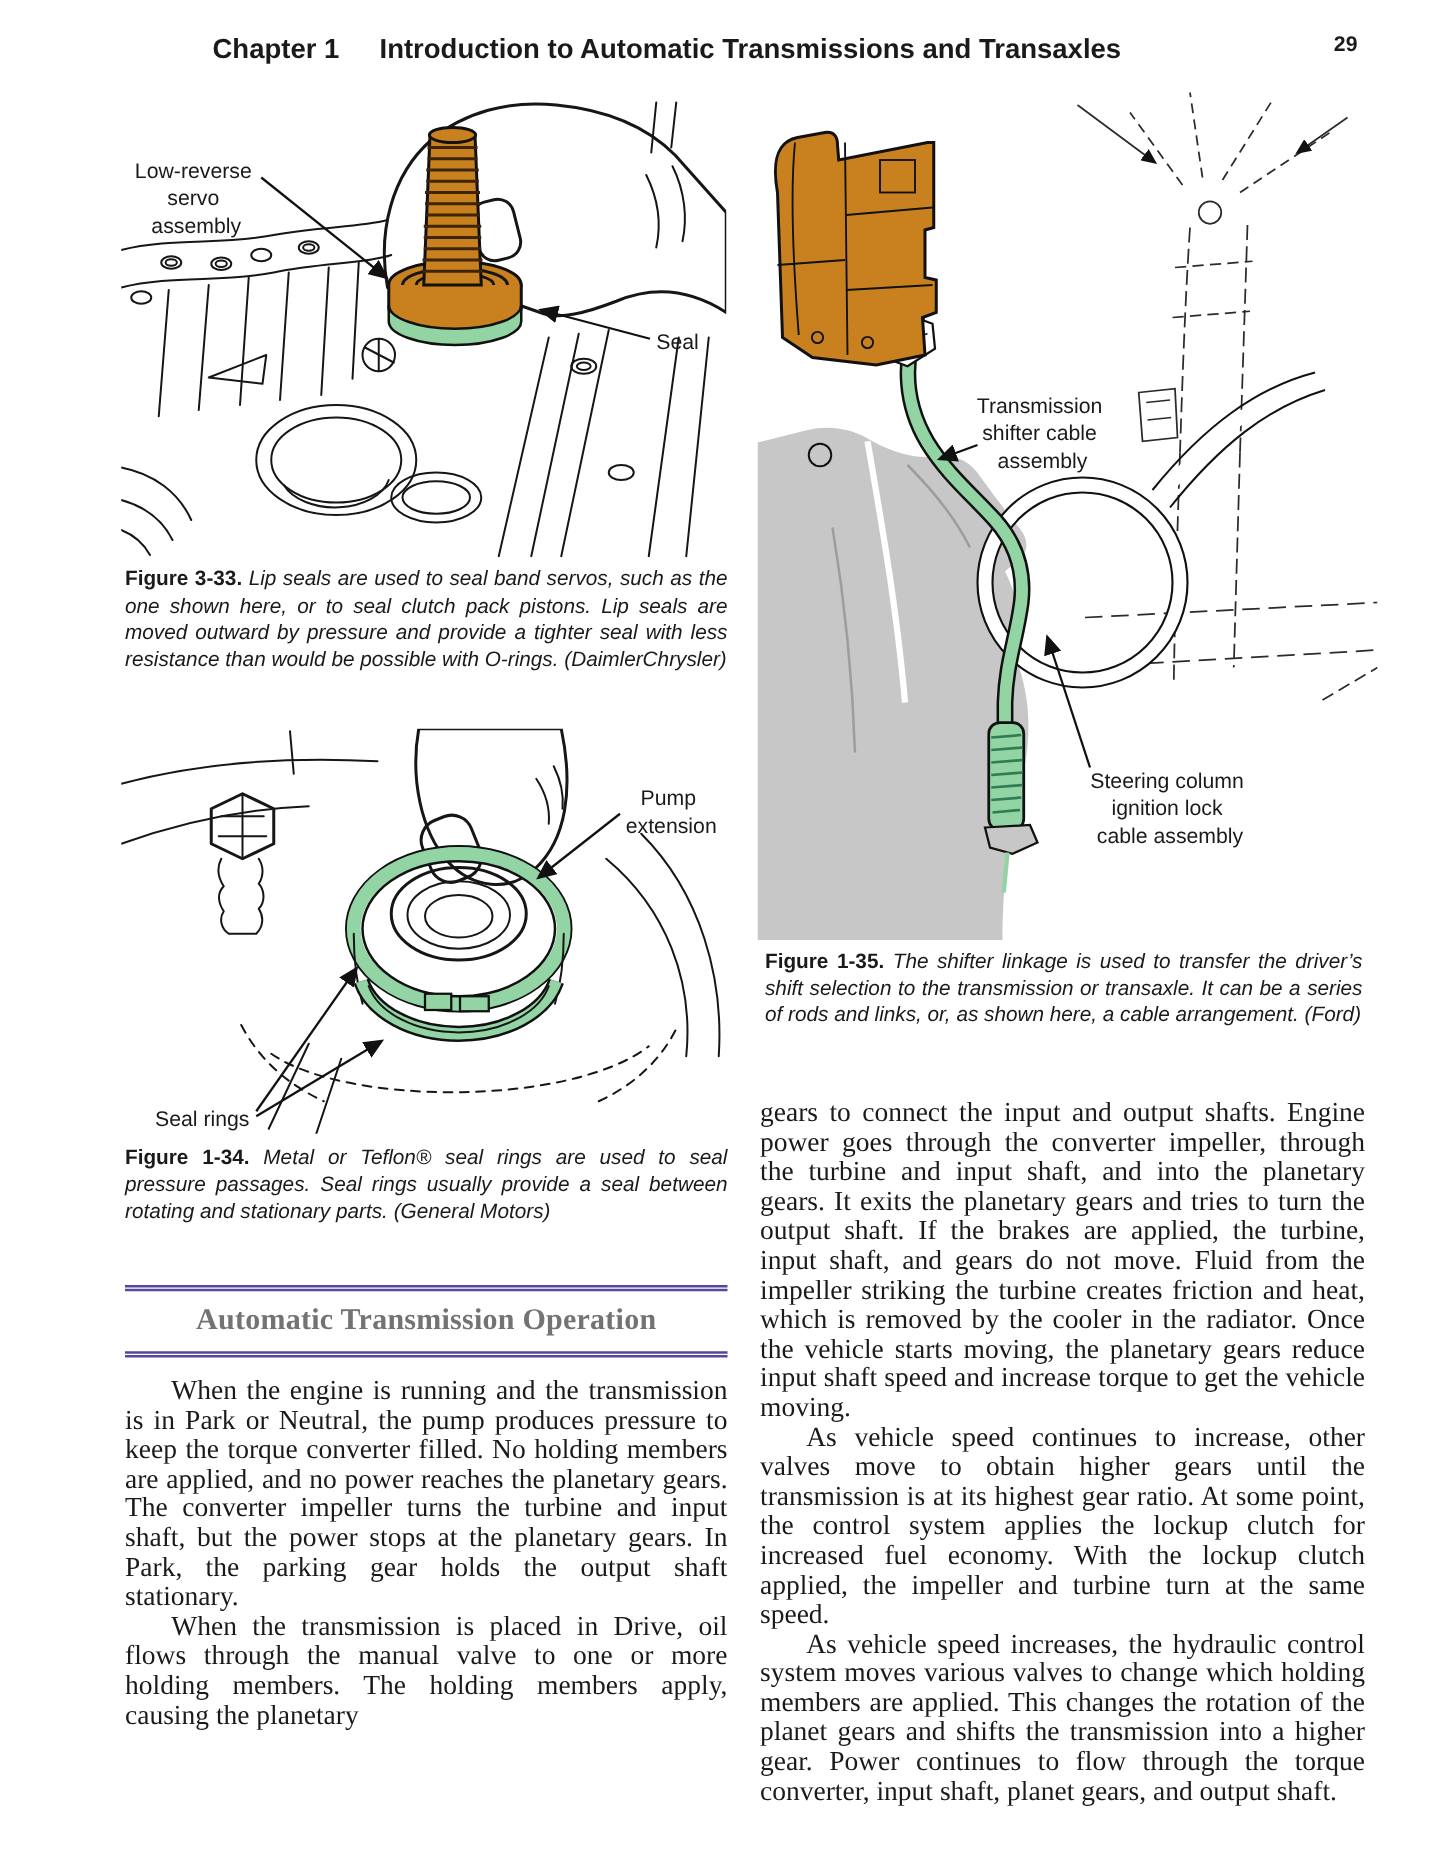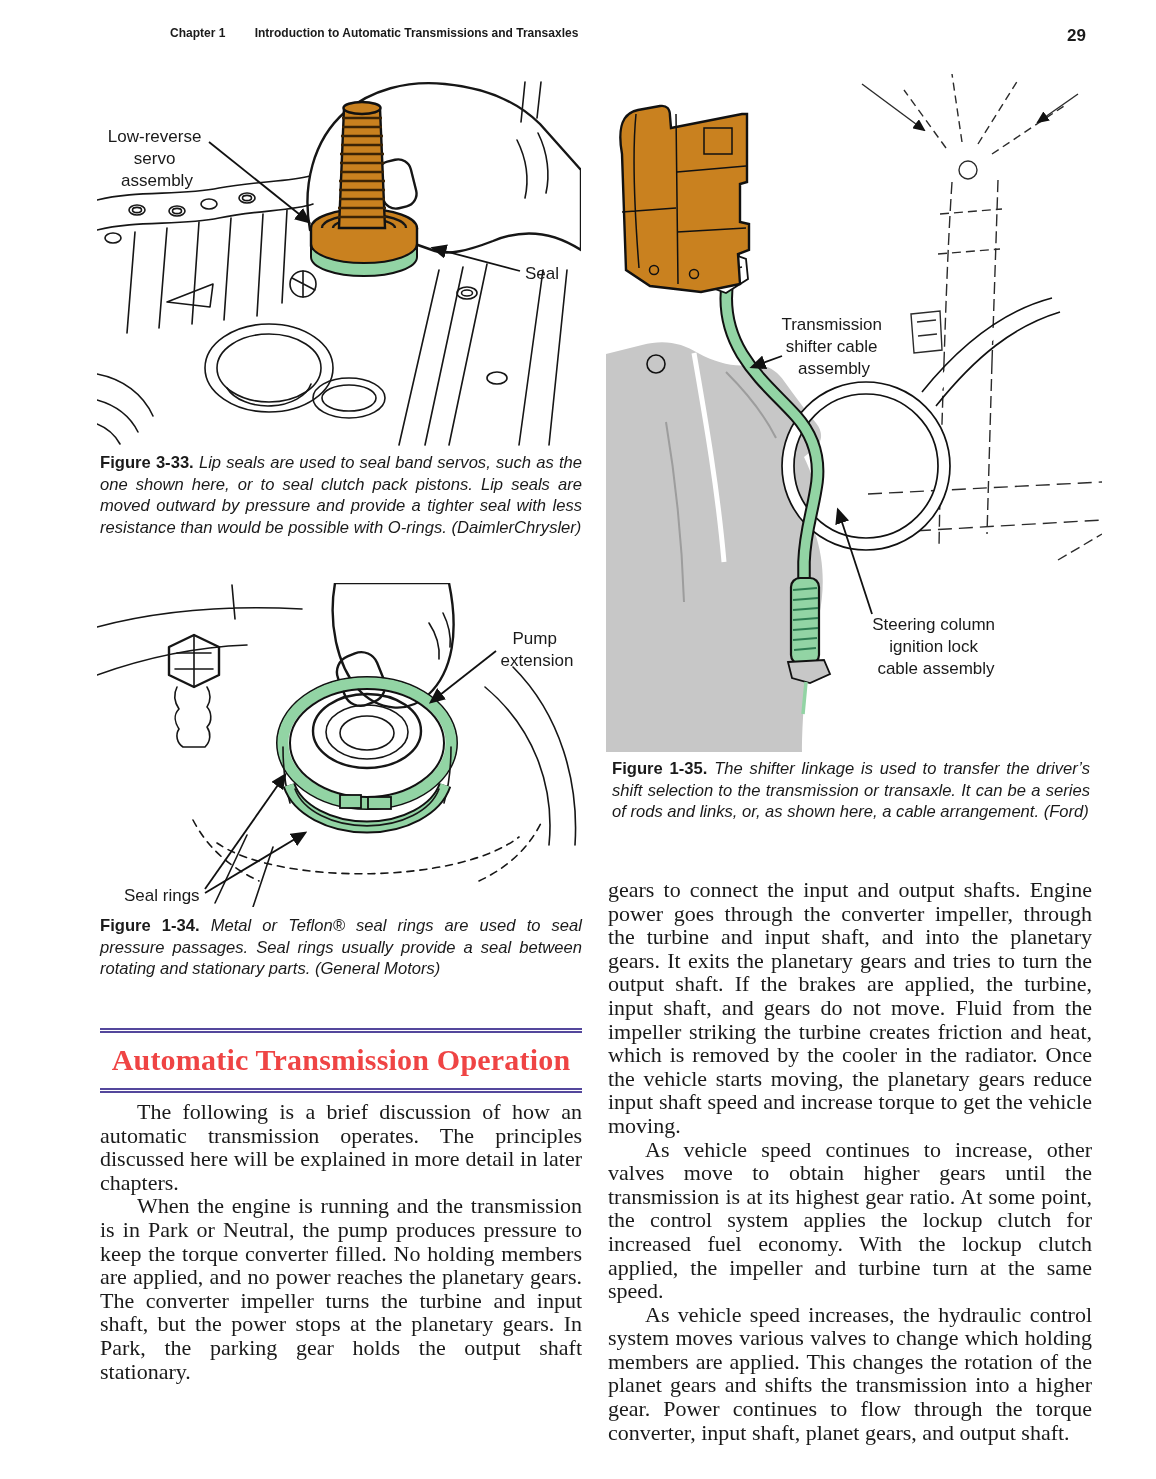--- a/index.html
+++ b/index.html
@@ -5,34 +5,34 @@
   :root{
     --purple:#54479c; --orange:#c9811f; --green:#92d4a4; --greendark:#2f7d52;
     --gray:#c7c7c7; --ink:#161616;
   }
   *{box-sizing:border-box; margin:0; padding:0;}
   html,body{background:#ffffff;}
   body{
     width:1156px; height:1479px; position:relative; overflow:hidden;
     font-family:"Liberation Sans", sans-serif; color:#1a1a1a;
   }
-  .hdr{position:absolute; top:26px; font-size:12px; font-weight:bold; white-space:nowrap;}
+  .hdr{position:absolute; top:26px; font-size:22px; font-weight:bold; white-space:nowrap;}
   .hdr .chap{margin-right:26px;}
   .pagenum{position:absolute; top:26px; right:70px; font-size:17px; font-weight:bold;}
   .abs{position:absolute;}
   .caption{
     font-size:16.6px; line-height:21.6px; text-align:justify;
   }
   .caption .figlbl{font-weight:bold; font-style:normal;}
   .caption .captxt{font-style:italic;}
   .rule-top{height:5px; border-top:2px solid var(--purple); border-bottom:2px solid var(--purple);}
   .rule-bot{height:5px; border-top:2px solid var(--purple); border-bottom:2px solid var(--purple);}
   h1.section{
     font-family:"Liberation Serif", serif;
-    font-size:30px; font-weight:bold; text-align:center; color:#ef4444;
+    font-size:24px; font-weight:bold; text-align:center; color:#737373;
     padding:10px 0 11px 0; letter-spacing:.2px;
   }
   .body-text{
     font-family:"Liberation Serif", serif;
     font-size:22px; line-height:23.6px; text-align:justify;
   }
   .body-text p.ind{text-indent:37px;}
   svg{display:block;}
   svg .ln{stroke:var(--ink); stroke-width:1.6; fill:none; stroke-linecap:round; stroke-linejoin:round;}
   svg .lnb{stroke:var(--ink); stroke-width:2.4; fill:none; stroke-linecap:round; stroke-linejoin:round;}
@@ -197,22 +197,22 @@
   <span class="captxt">Metal or Teflon® seal rings are used to seal pressure passages. Seal rings usually provide a seal between rotating and stationary parts. (General Motors)</span>
 </p>
 
 <div class="abs" style="left:100px; top:1028px; width:482px;">
   <div class="rule-top"></div>
   <h1 class="section">Automatic Transmission Operation</h1>
   <div class="rule-bot"></div>
 </div>
 
 <div class="abs body-text" style="left:100px; top:1100px; width:482px;">
-  <p class="ind">The following is a brief discussion of how an automatic transmission operates. The principles discussed here will be explained in more detail in later chapters.</p>
   <p class="ind">When the engine is running and the transmission is in Park or Neutral, the pump produces pressure to keep the torque converter filled. No holding members are applied, and no power reaches the planetary gears. The converter impeller turns the turbine and input shaft, but the power stops at the planetary gears. In Park, the parking gear holds the output shaft stationary.</p>
+  <p class="ind">When the transmission is placed in Drive, oil flows through the manual valve to one or more holding members. The holding members apply, causing the planetary</p>
 </div>
 
 <svg class="abs" style="left:606px; top:62px;" width="496" height="690" viewBox="0 0 496 690">
   <defs>
     <marker id="m35" markerWidth="9" markerHeight="8" refX="7.5" refY="4" orient="auto">
       <path d="M0,0 L9,4 L0,8 Z" fill="#111"></path>
     </marker>
   </defs>
 
   <g stroke="#2b2b2b" stroke-width="1.4" fill="none">

